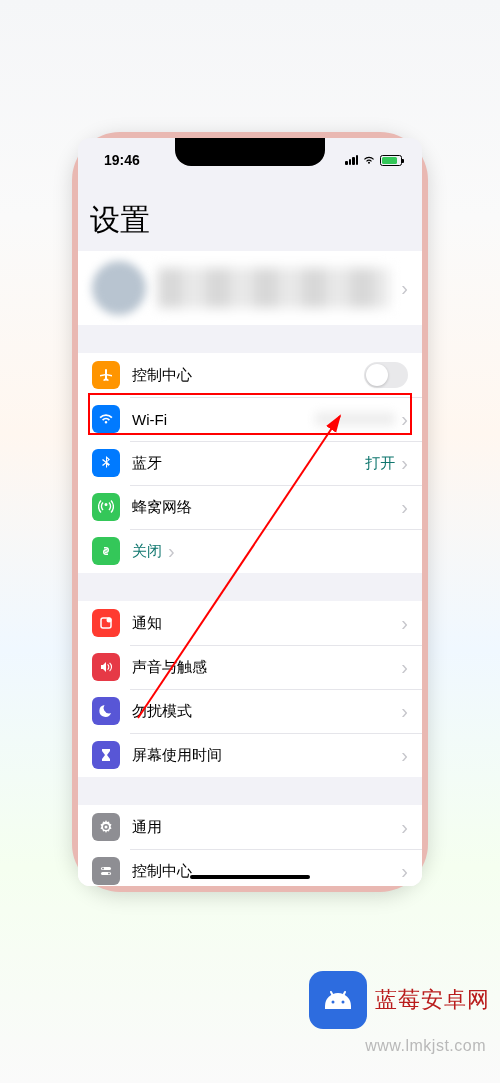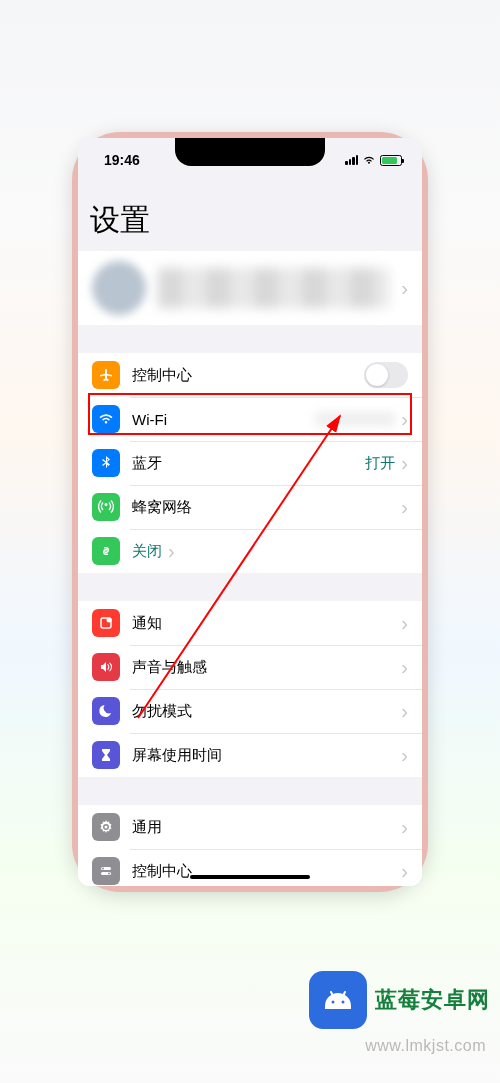--- a/index.html
+++ b/index.html
@@ -156,21 +156,21 @@
       align-items: center;
       gap: 8px;
     }
     .badge-square {
       width: 58px; height: 58px;
       background: #2d6cdf;
       border-radius: 14px;
       display: flex; align-items: center; justify-content: center;
     }
     .android-head { width: 36px; height: 36px; }
-    .badge-text { font-size: 22px; font-weight: 700; color: #15803d; letter-spacing: 1px; }
+    .badge-text { font-size: 22px; font-weight: 400; color: #b91c1c; letter-spacing: 1px; }
     .watermark-url {
       position: absolute;
       right: 14px;
       bottom: 28px;
       font-size: 16px;
       color: #b9b9b9;
       letter-spacing: 0.5px;
     }
     .ic-orange{background:#ff9500;} .ic-blue{background:#007aff;}
     .ic-green{background:#34c759;} .ic-link{background:#34c759;}

